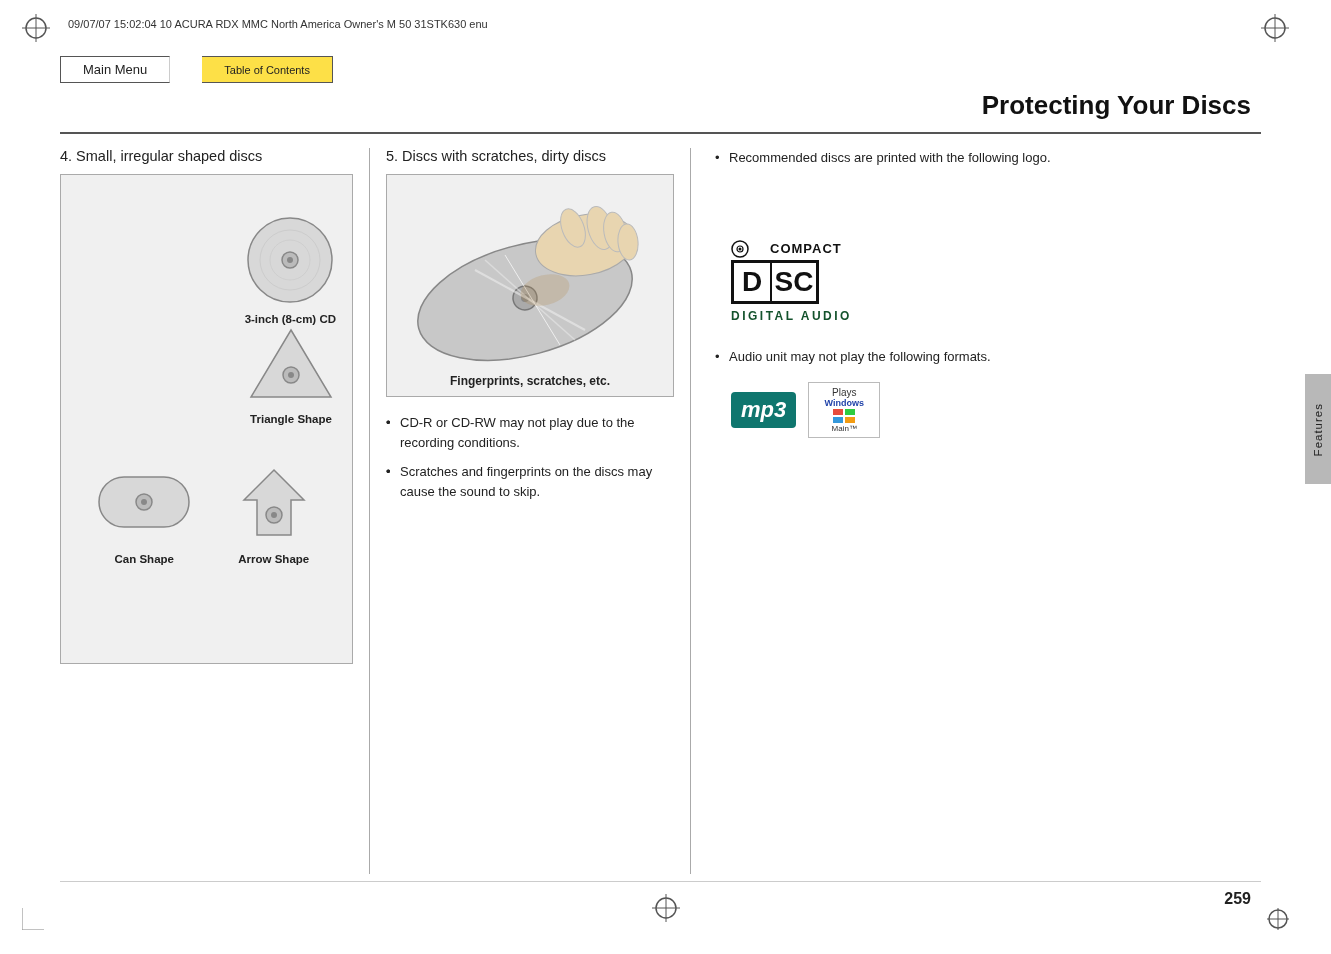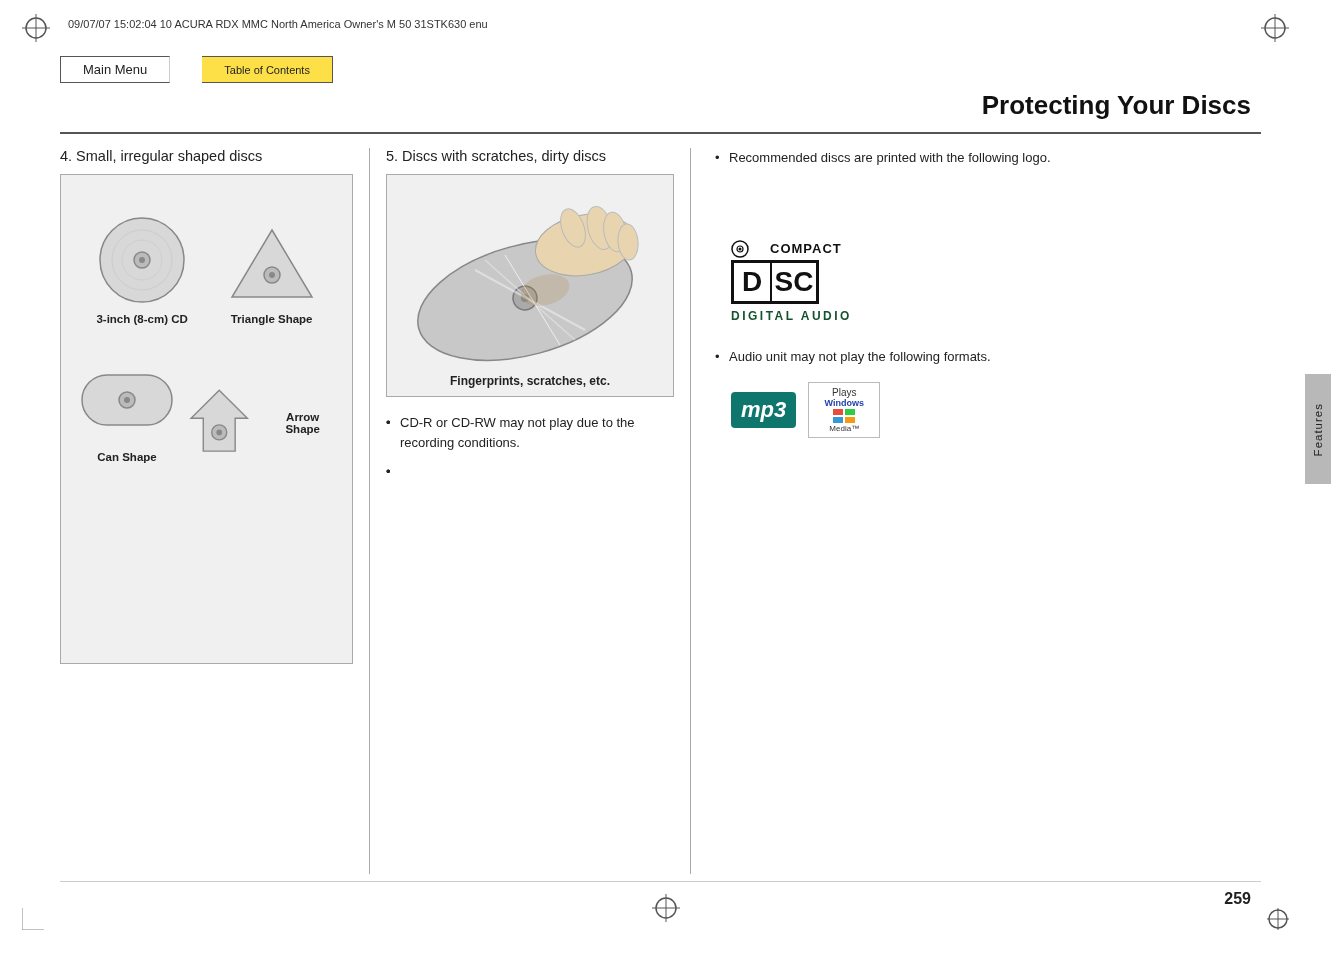--- a/index.html
+++ b/index.html
@@ -81,21 +81,21 @@
 </div>
 
 <div style="position:absolute;top:132px;left:60px;right:70px;height:1.5px;background:#555;"></div>
 
 <div style="position:absolute;top:148px;left:60px;right:70px;bottom:80px;display:flex;gap:0;">
 
   <div style="flex:0 0 310px;padding-right:16px;border-right:1.5px solid #aaa;">
     <div style="font-size:14.5px;color:#222;margin-bottom:10px;">4. Small, irregular shaped discs</div>
     <div style="border:1.5px solid #aaa;background:#f0f0f0;padding:20px 16px 16px 16px;min-height:490px;">
 
-      <div style="display:flex;justify-content:space-around;align-items:flex-end;margin-bottom:26px;margin-top:20px;">
+      <div style="display:flex;justify-content:space-around;align-items:flex-end;margin-bottom:26px;margin-top:20px;flex-direction:column;">
 
         <div style="display:flex;flex-direction:column;align-items:center;gap:8px;">
           <svg width="90" height="90" viewBox="0 0 90 90">
             <ellipse cx="45" cy="45" rx="42" ry="42" fill="#d8d8d8" stroke="#888" stroke-width="1.5"></ellipse>
             <ellipse cx="45" cy="45" rx="8" ry="8" fill="#bbb" stroke="#888" stroke-width="1.5"></ellipse>
             <circle cx="45" cy="45" r="3" fill="#888"></circle>
 
             <ellipse cx="45" cy="45" rx="30" ry="30" fill="none" stroke="#ccc" stroke-width="1"></ellipse>
             <ellipse cx="45" cy="45" rx="20" ry="20" fill="none" stroke="#ccc" stroke-width="0.8"></ellipse>
           </svg>
@@ -116,21 +116,21 @@
 
         <div style="display:flex;flex-direction:column;align-items:center;gap:16px;">
           <svg width="100" height="70" viewBox="0 0 100 70">
             <rect x="5" y="10" width="90" height="50" rx="25" ry="25" fill="#d8d8d8" stroke="#888" stroke-width="1.5"></rect>
             <circle cx="50" cy="35" r="8" fill="#bbb" stroke="#888" stroke-width="1.5"></circle>
             <circle cx="50" cy="35" r="3" fill="#888"></circle>
           </svg>
           <span style="font-size:11.5px;font-weight:bold;color:#222;text-align:center;">Can Shape</span>
         </div>
 
-        <div style="display:flex;flex-direction:row;align-items:center;gap:8px;">
+        <div style="display:flex;flex-direction:column;align-items:center;gap:8px;">
           <svg width="90" height="80" viewBox="0 0 90 80">
             <polygon points="45,5 75,35 62,35 62,70 28,70 28,35 15,35" fill="#d8d8d8" stroke="#888" stroke-width="1.5"></polygon>
             <circle cx="45" cy="50" r="8" fill="#bbb" stroke="#888" stroke-width="1.5"></circle>
             <circle cx="45" cy="50" r="3" fill="#888"></circle>
           </svg>
           <span style="font-size:11.5px;font-weight:bold;color:#222;text-align:center;">Arrow Shape</span>
         </div>
       </div>
     </div>
   </div>
@@ -163,20 +163,21 @@
       </div>
       <div style="text-align:center;font-weight:bold;font-size:12px;margin-top:4px;color:#222;">Fingerprints, scratches, etc.</div>
     </div>
     <ul class="bullet-list">
       <li style="font-size:13px;color:#222;padding-left:14px;position:relative;margin-bottom:10px;line-height:1.5;list-style:none;">
         <span style="position:absolute;left:0;top:0;">•</span>
         <span>CD-R or CD-RW may not play due to the recording conditions.</span>
       </li>
       <li style="font-size:13px;color:#222;padding-left:14px;position:relative;margin-bottom:10px;line-height:1.5;list-style:none;">
         <span style="position:absolute;left:0;top:0;">•</span>
+        <span>Scratches and fingerprints on the discs may cause the sound to skip.</span>
       </li>
     </ul>
   </div>
 
   <div style="flex:1;padding-left:24px;">
     <ul style="list-style:none;padding:0;margin:0;">
 
       <li style="font-size:13px;color:#222;padding-left:14px;position:relative;margin-bottom:16px;line-height:1.5;list-style:none;">
         <span style="position:absolute;left:0;top:0;">•</span>
         <span>Recommended discs are printed with the following logo.</span>
@@ -221,21 +222,21 @@
       <div style="border:1.5px solid #bbb;padding:4px 6px;display:flex;flex-direction:column;align-items:center;font-size:9px;color:#333;width:72px;min-height:48px;">
         <span style="font-size:10px;color:#333;">Plays</span>
         <span style="font-size:9px;font-weight:bold;color:#2244aa;">Windows</span>
 
         <svg width="22" height="14" viewBox="0 0 22 14" style="margin:1px 0;">
           <rect x="0" y="0" width="10" height="6" fill="#e74c3c"></rect>
           <rect x="12" y="0" width="10" height="6" fill="#2ecc40"></rect>
           <rect x="0" y="8" width="10" height="6" fill="#3498db"></rect>
           <rect x="12" y="8" width="10" height="6" fill="#f39c12"></rect>
         </svg>
-        <span style="font-size:8px;color:#333;">Media™</span>
+        <span style="font-size:8px;color:#333;">Main™</span>
       </div>
     </div>
   </div>
 </div>
 
 <div style="position:absolute;right:0;top:45%;transform:translateY(-50%);width:26px;background:#b8b8b8;height:110px;display:flex;align-items:center;justify-content:center;">
   <span style="writing-mode:vertical-rl;transform:rotate(180deg);font-size:11.5px;color:#222;letter-spacing:1px;">Features</span>
 </div>
 
 <div style="position:absolute;bottom:72px;left:60px;right:70px;height:1px;background:#ccc;"></div>

